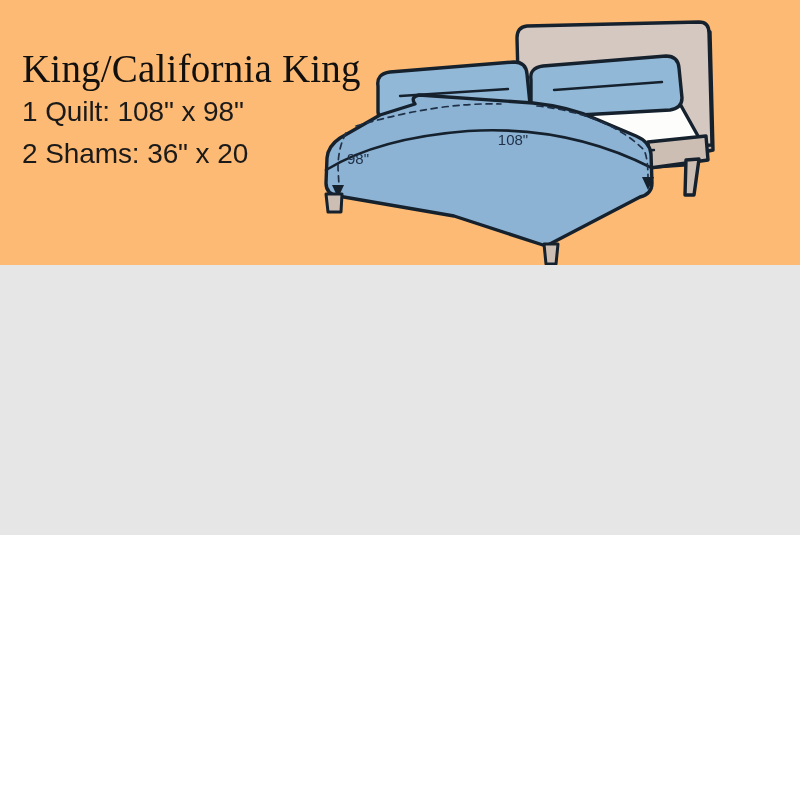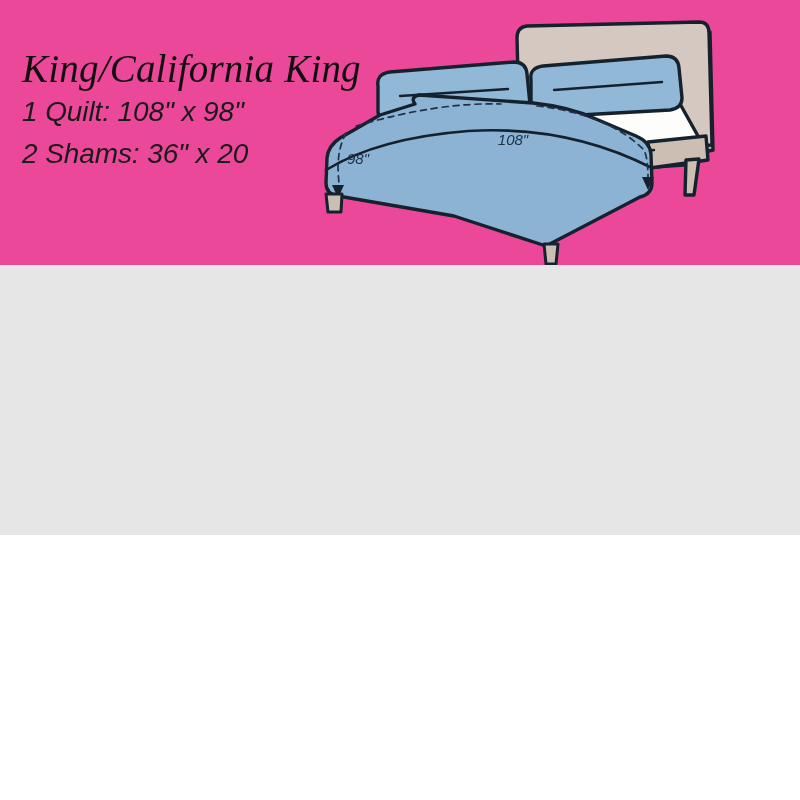--- a/index.html
+++ b/index.html
@@ -13,21 +13,21 @@
   .infographic {
     position: relative;
     width: 800px; height: 800px;
     background: #ffffff;
   }
   .panel {
     position: absolute;
     left: 0; width: 800px;
     overflow: hidden;
   }
-  .panel-king  { top: 0;   height: 328px; background: #ec4899; font-style: italic; }
+  .panel-king  { top: 0;   height: 328px; background: #fdba74; }
   .panel-queen { top: 265px; height: 270px; background: #e6e6e6; }
   .panel-twin  { top: 535px; height: 265px; background: #ffffff; }
 
   .text-block { position: absolute; }
   .text-king  { left: 22px; top: 47px; text-align: left; }
 
   .size-title {
     font-family: "Liberation Serif", serif;
     font-size: 39px;
     font-weight: 400;

